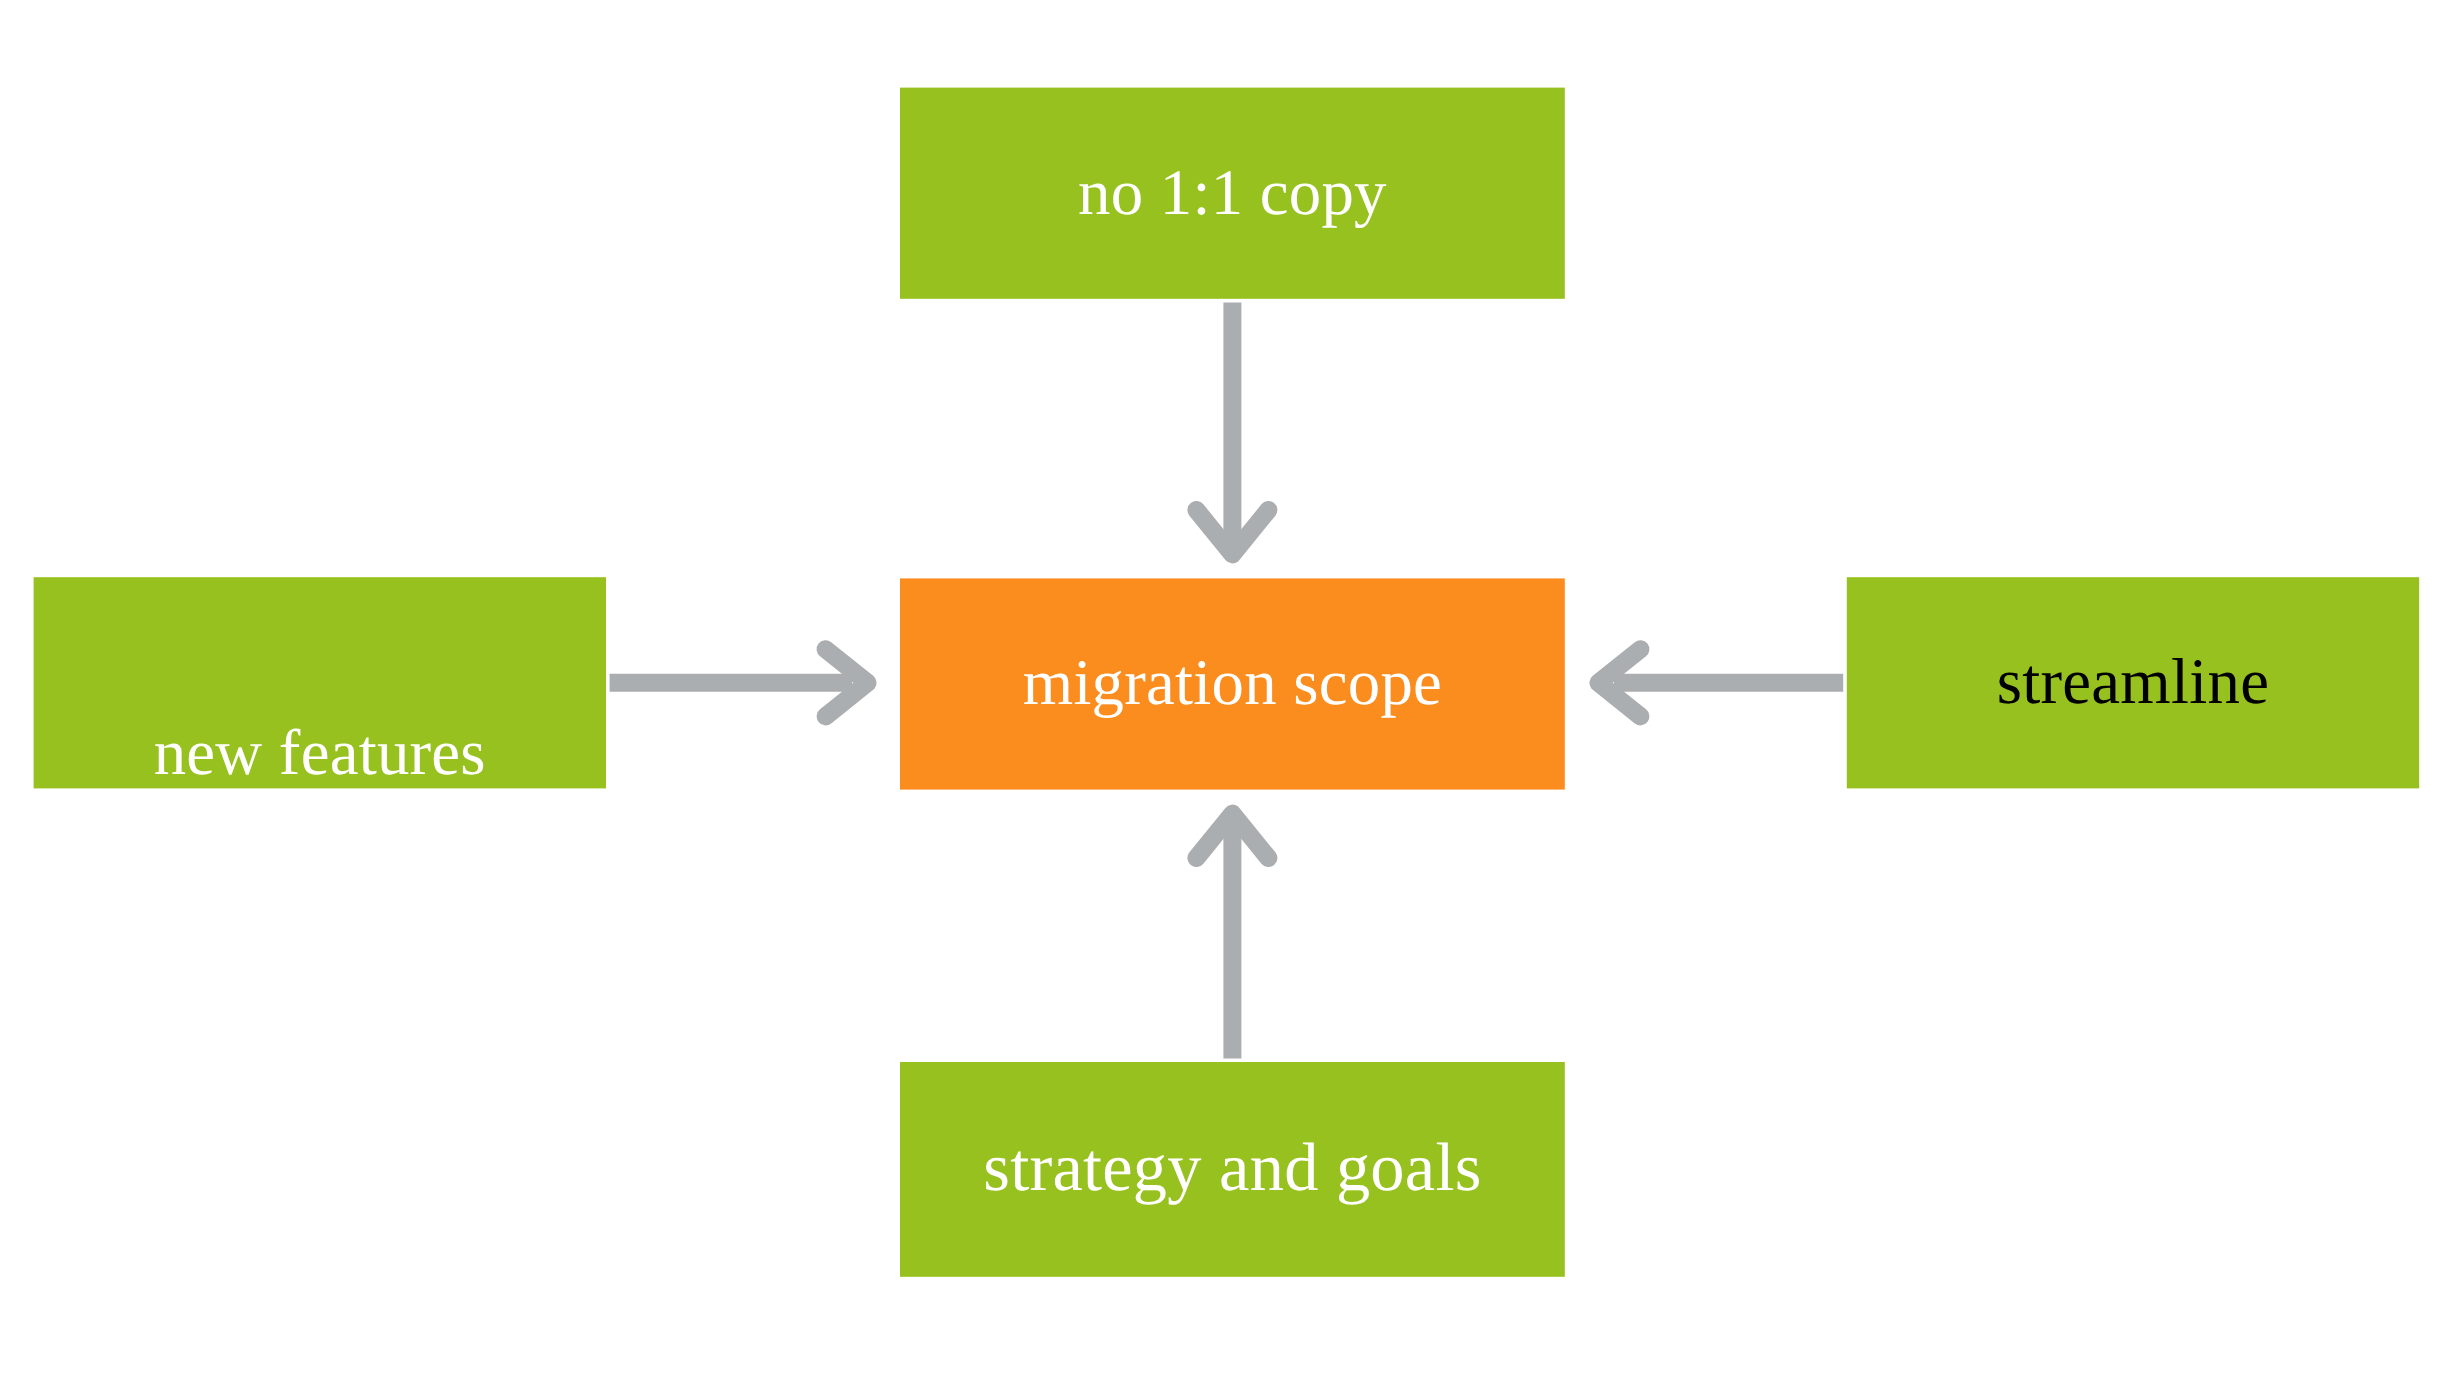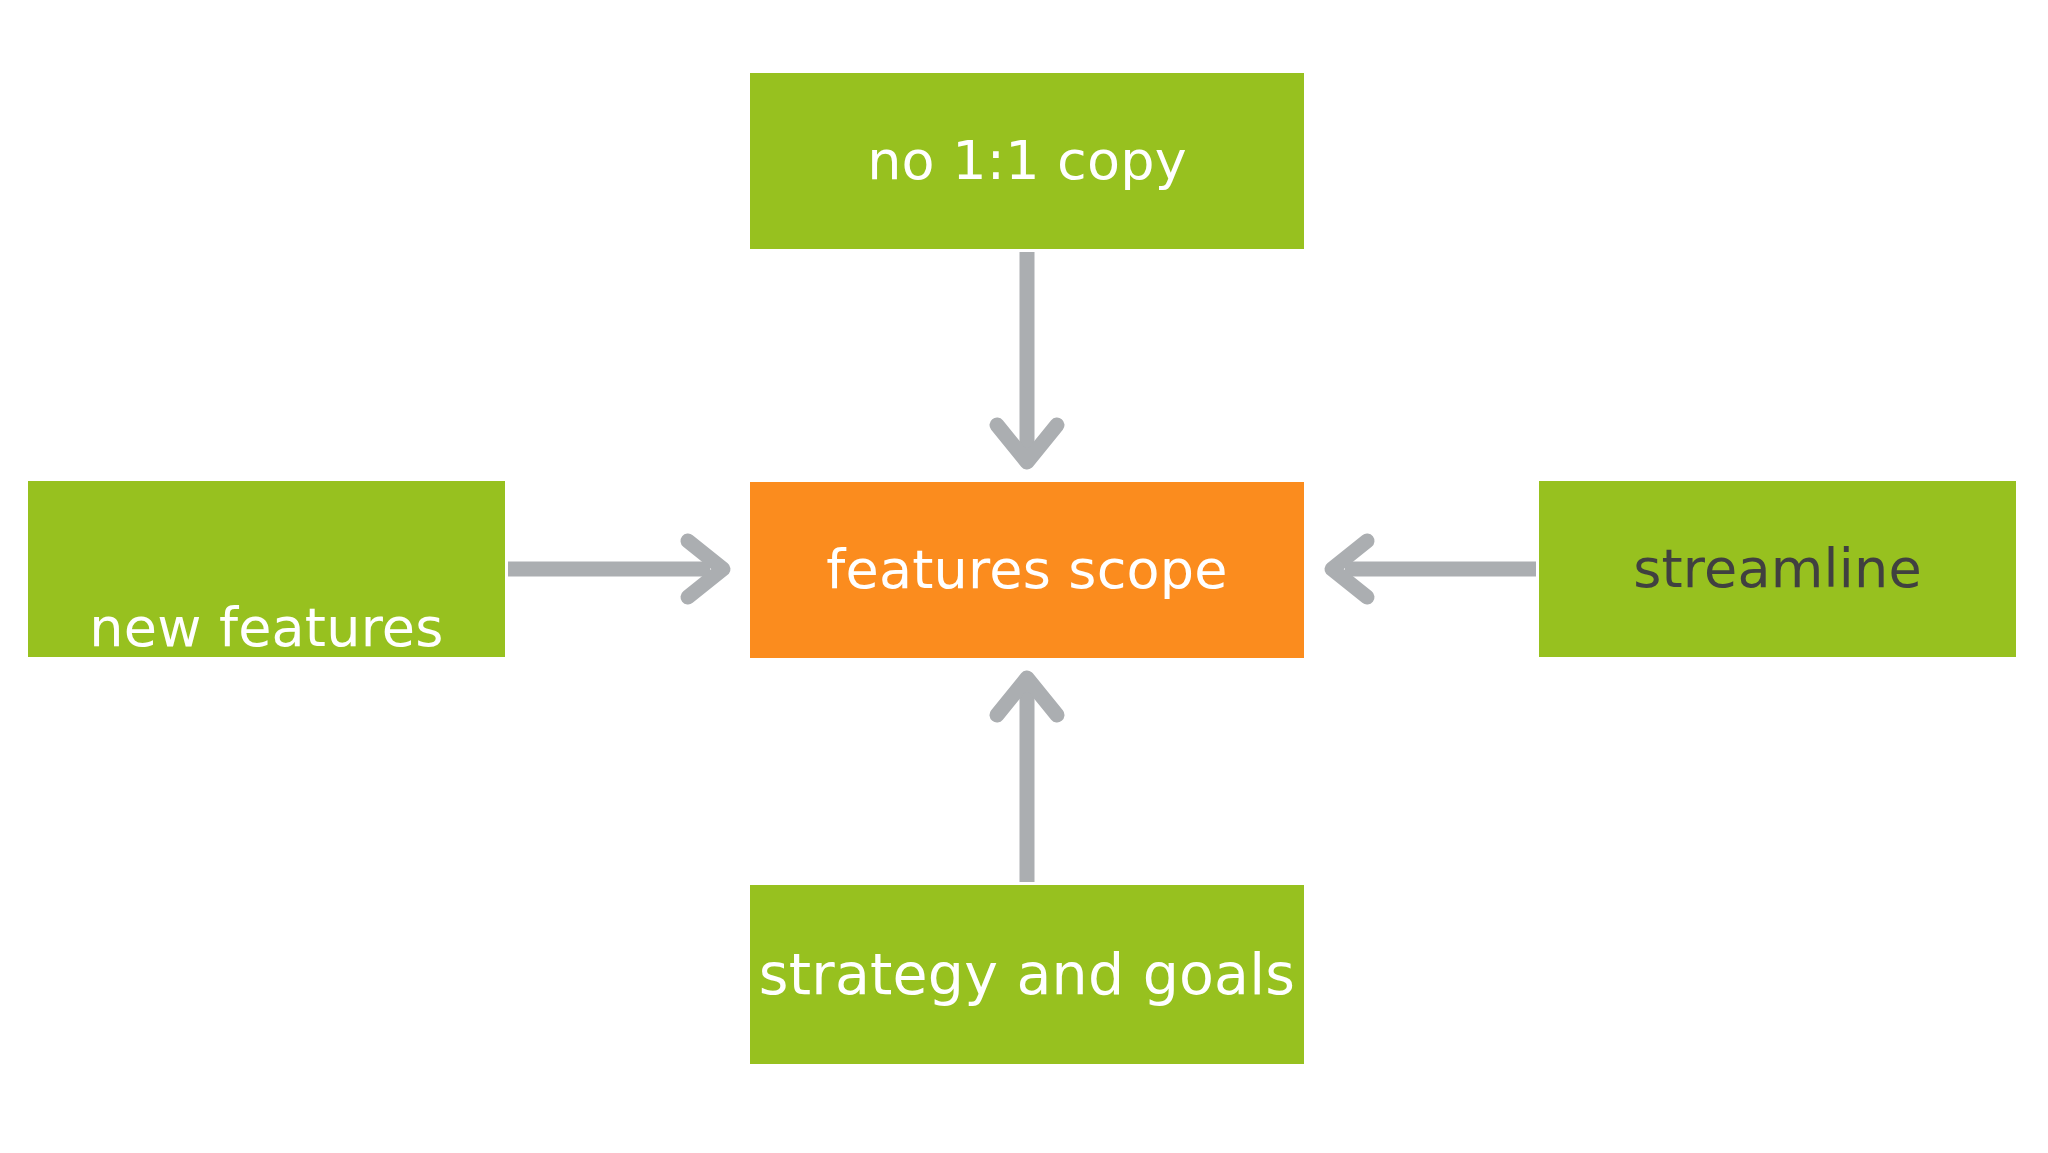--- a/index.html
+++ b/index.html
@@ -75,21 +75,21 @@
     left: 0;
     top: 0;
     width: 2048px;
     height: 1153px;
     pointer-events: none;
   }
 </style>
 </head>
 <body>
 
-<div id="canvas" style="background-color: rgb(255, 255, 255);">
+<div id="canvas" style="background-color: rgb(255, 255, 255); font-family: Liberation Serif, serif;">
 
   <svg class="edge-layer" viewBox="0 0 2048 1153" width="2048" height="1153" xmlns="http://www.w3.org/2000/svg" aria-hidden="true">
 
     <g>
       <line x1="1027" y1="252" x2="1027" y2="452" stroke="#abaeb1" stroke-width="15" stroke-linecap="butt"></line>
       <polyline points="997,425 1027,462 1057,425" fill="none" stroke="#abaeb1" stroke-width="15" stroke-linecap="round" stroke-linejoin="round"></polyline>
     </g>
 
     <g>
       <line x1="508" y1="569" x2="710" y2="569" stroke="#abaeb1" stroke-width="15" stroke-linecap="butt"></line>
@@ -109,24 +109,24 @@
 
   <div class="node" id="node-top" style="background-color: rgb(151, 193, 31); color: rgb(255, 255, 255);">
     <span class="node-label">no 1:1 copy</span>
   </div>
 
   <div class="node" id="node-left" style="background-color: rgb(151, 193, 31); color: rgb(255, 255, 255); align-items: flex-end;">
     <span class="node-label">new features</span>
   </div>
 
   <div class="node" id="node-center" style="background-color: rgb(251, 140, 30); color: rgb(255, 255, 255);">
-    <span class="node-label">features scope</span>
+    <span class="node-label">migration scope</span>
   </div>
 
-  <div class="node" id="node-right" style="background-color: rgb(151, 193, 31); color: #404040; justify-content: center;">
+  <div class="node" id="node-right" style="background-color: rgb(151, 193, 31); color: #000000; justify-content: center;">
     <span class="node-label">streamline</span>
   </div>
 
   <div class="node" id="node-bottom" style="background-color: rgb(151, 193, 31); color: rgb(255, 255, 255);">
     <span class="node-label">strategy and goals</span>
   </div>
 
 </div>
 
 </body></html>

